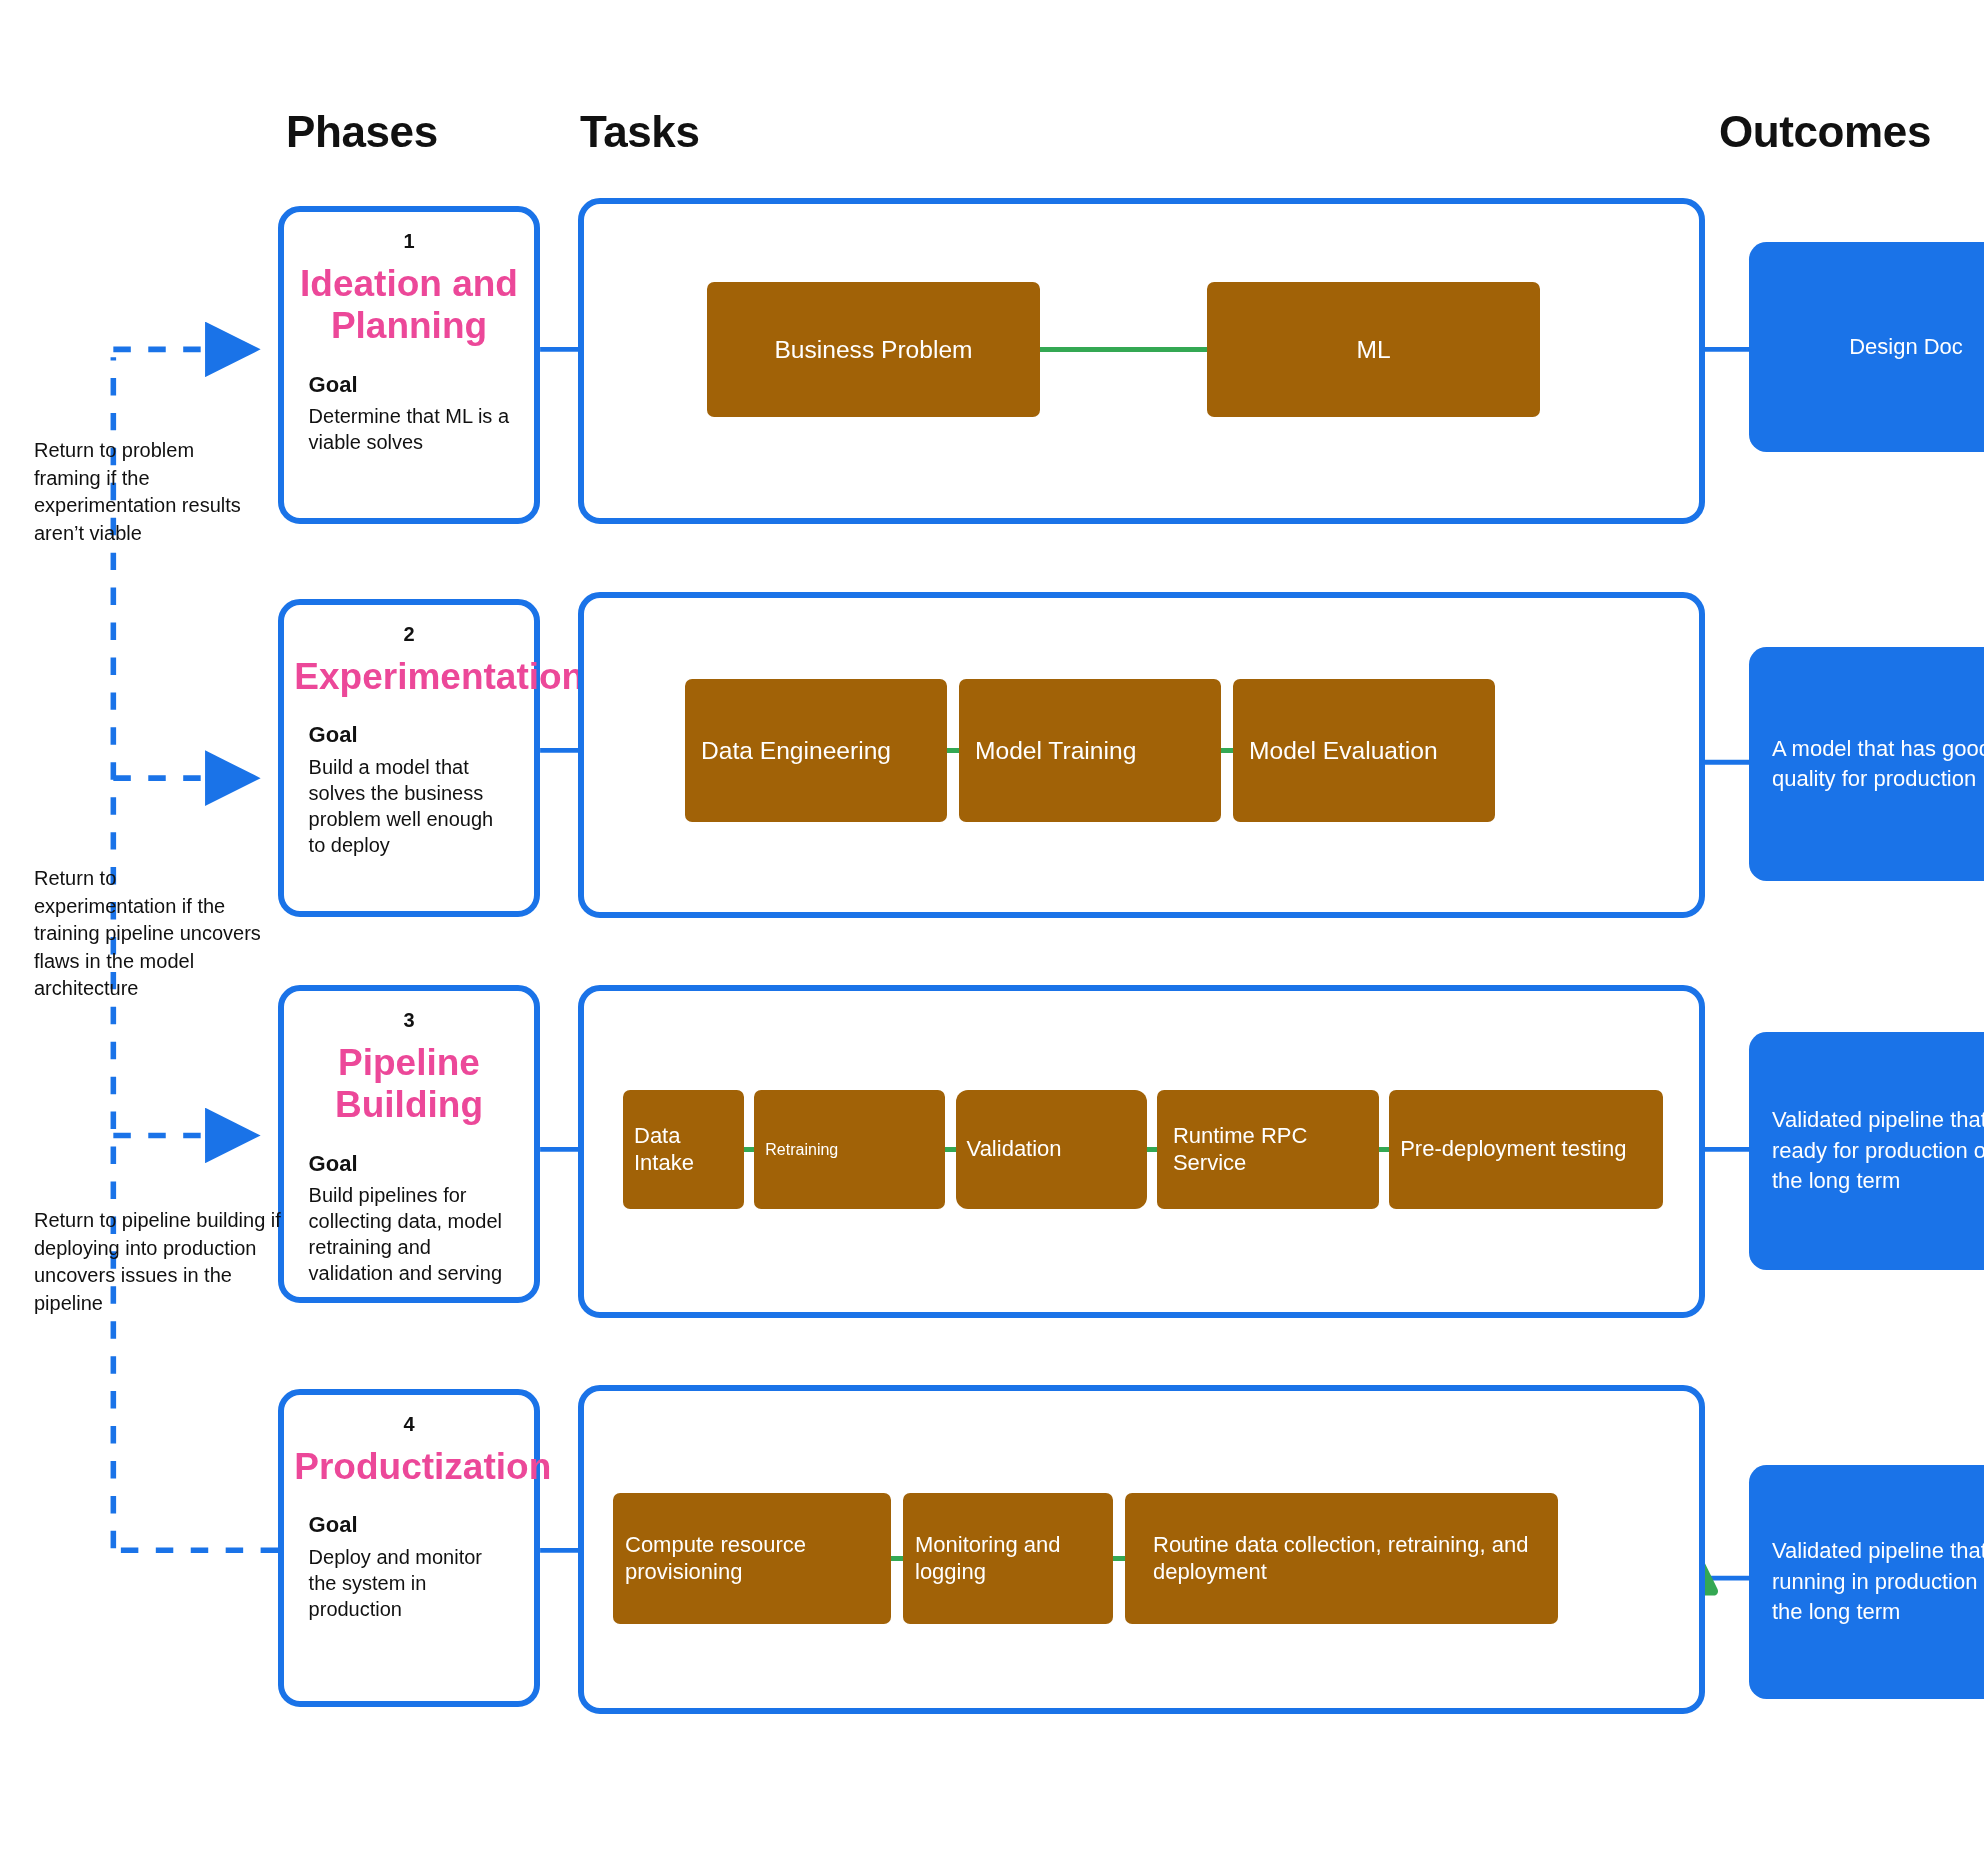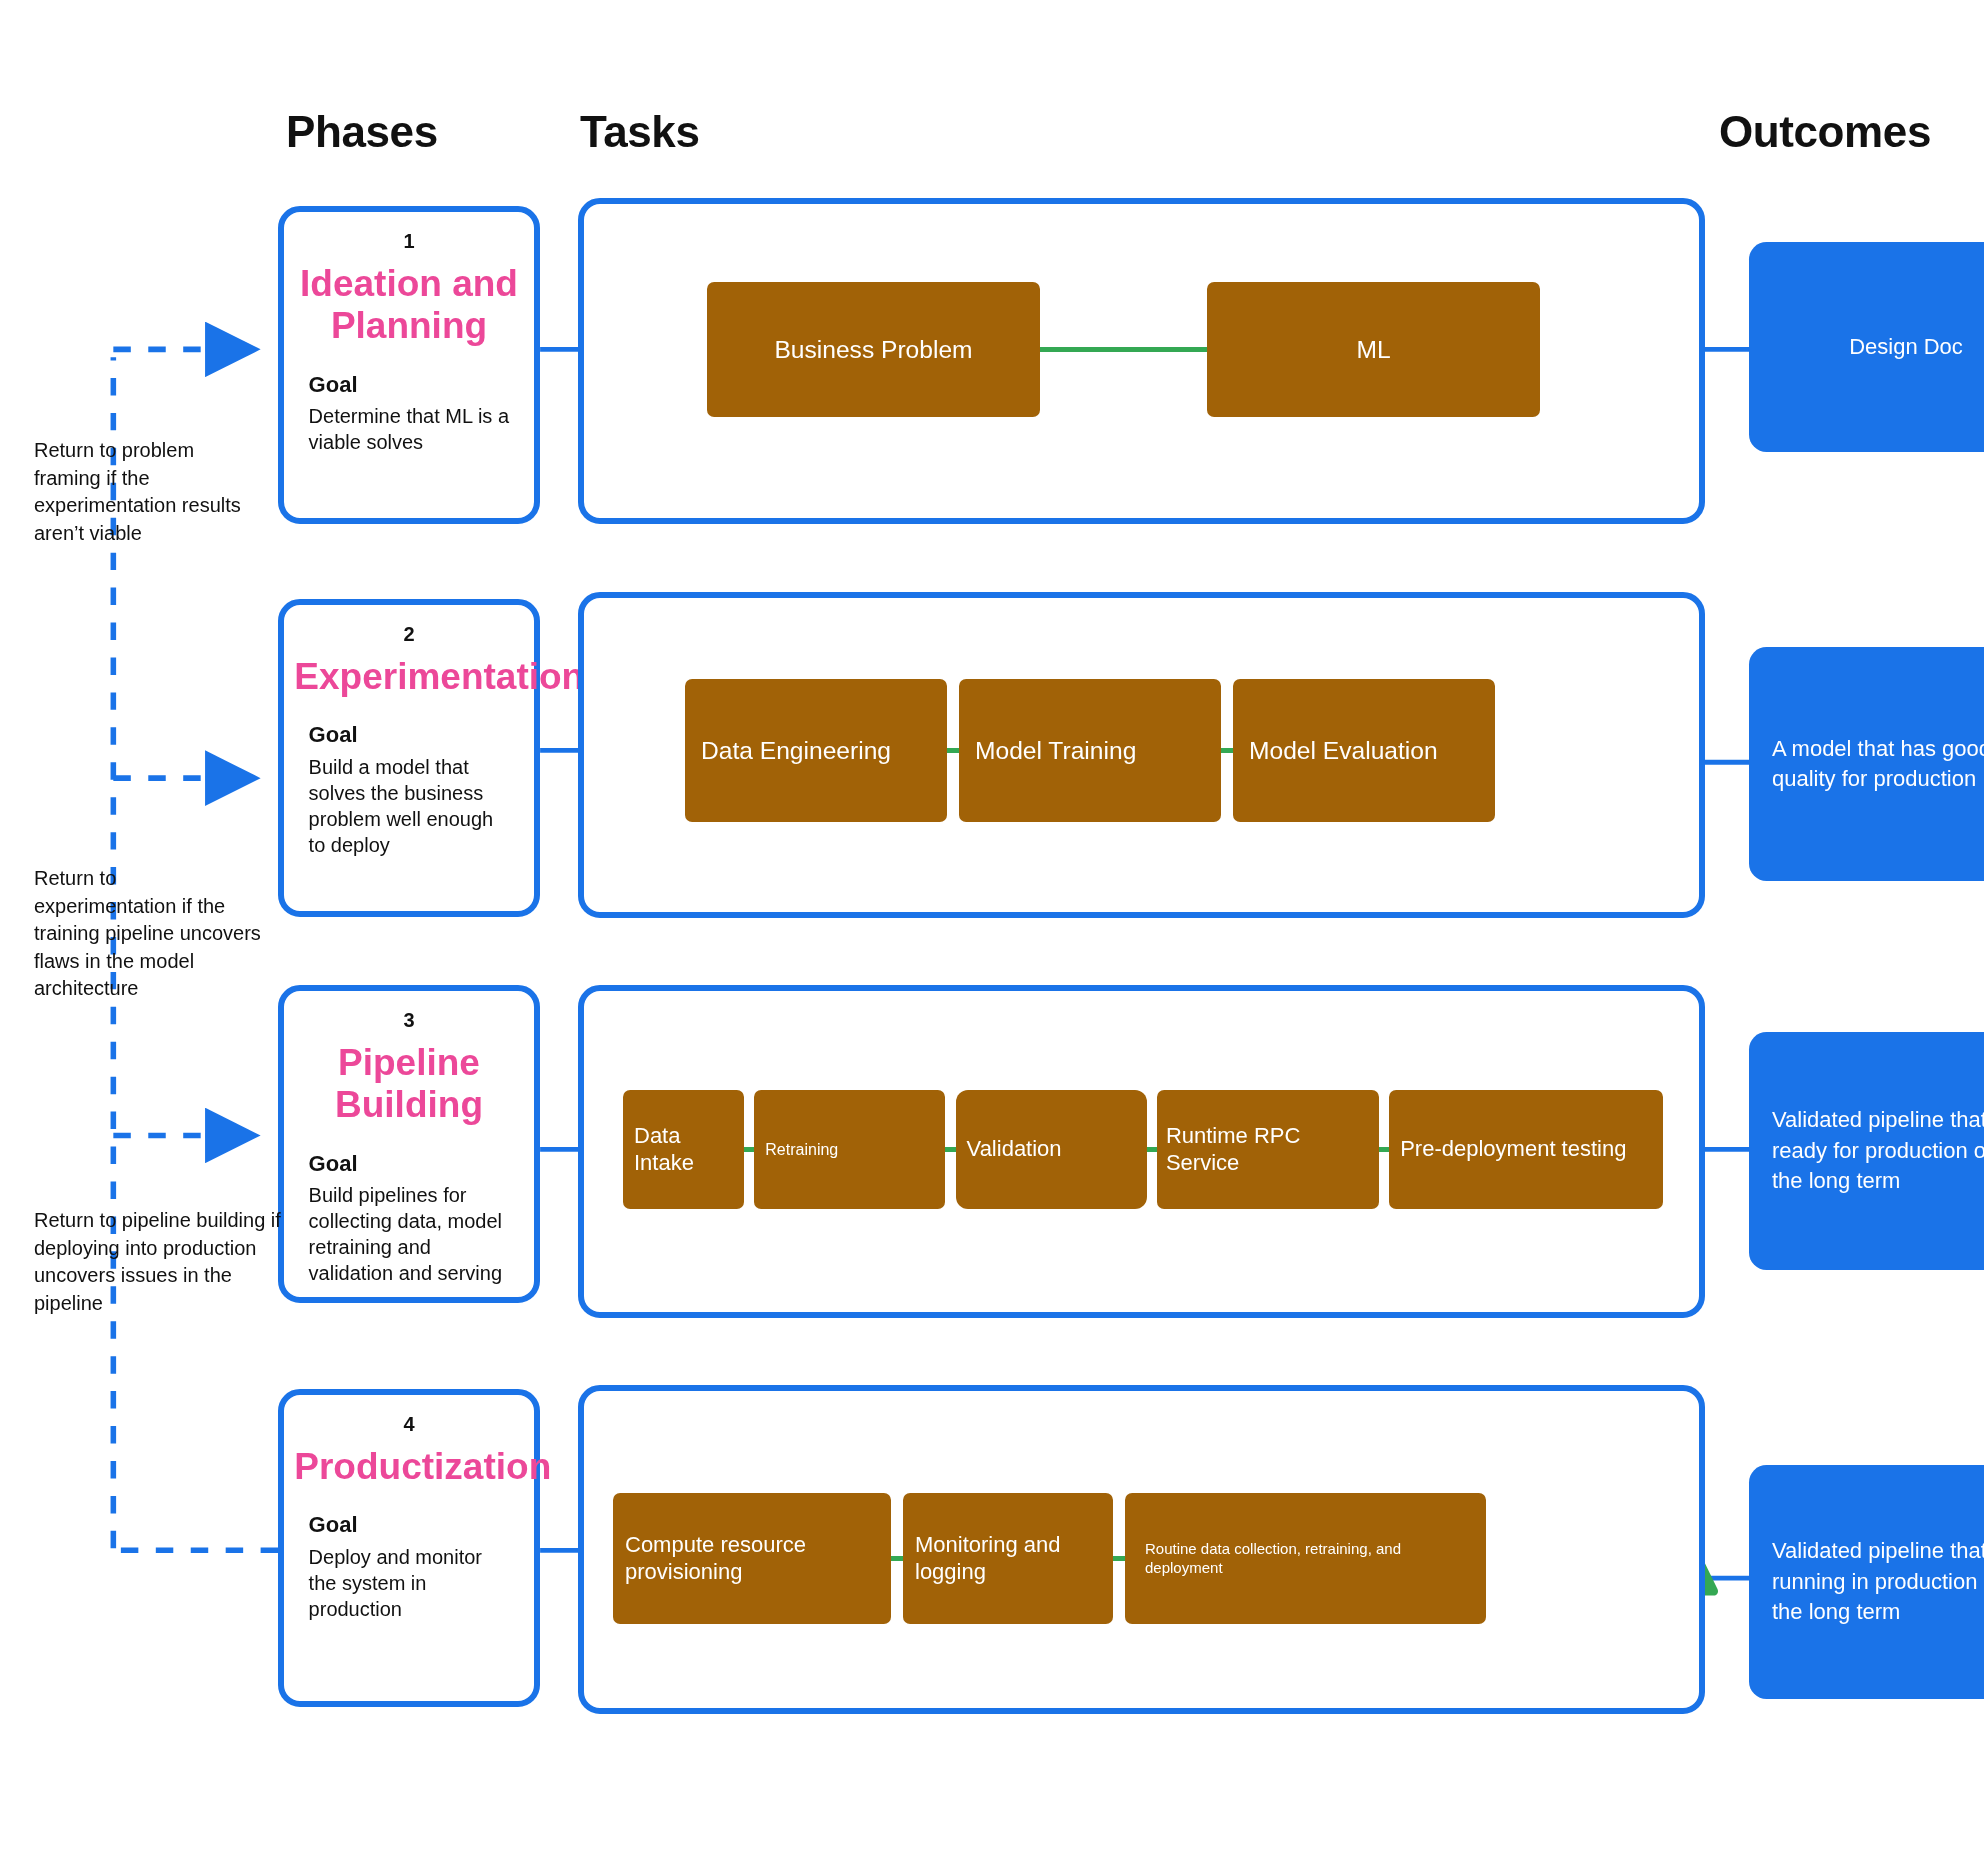--- a/index.html
+++ b/index.html
@@ -221,31 +221,31 @@
     <div class="tbox left" style="width:262px;height:143px;font-size:24.6px;padding:0 16px;">Model Evaluation</div>
   </div>
 
   <div class="task-row" style="left:623px;top:1090px;">
     <div class="tbox left" style="width:121px;height:119px;font-size:22px;padding:0 11px;">Data Intake</div>
     <div class="connector" style="width:10.3px;"></div>
     <div class="tbox left" style="width:191px;height:119px;font-size:16px;padding:0 11px;">Retraining</div>
     <div class="connector" style="width:10.3px;"></div>
     <div class="tbox left" style="width:191px;height:119px;font-size:22px;padding:0 11px;border-radius:12px;">Validation</div>
     <div class="connector" style="width:10.3px;"></div>
-    <div class="tbox left" style="width:222px;height:119px;font-size:22px;padding:0 9px;">Runtime RPC Service</div>
+    <div class="tbox left" style="width:222px;height:119px;font-size:22px;padding:0 16px;">Runtime RPC Service</div>
     <div class="connector" style="width:10.3px;"></div>
     <div class="tbox left" style="width:274px;height:119px;font-size:22px;padding:0 11px;">Pre-deployment testing</div>
   </div>
 
   <div class="task-row" style="left:613px;top:1493px;">
     <div class="tbox left" style="width:278px;height:131px;font-size:22px;padding:0 12px;">Compute  resource provisioning</div>
     <div class="connector" style="width:12px;"></div>
     <div class="tbox left" style="width:210px;height:131px;font-size:22px;padding:0 12px;">Monitoring and logging</div>
     <div class="connector" style="width:12px;"></div>
-    <div class="tbox left" style="width:361px;height:131px;font-size:15px;padding:0 20px;">Routine data collection, retraining, and deployment</div>
+    <div class="tbox left" style="width:433px;height:131px;font-size:22px;padding:0 28px;">Routine data collection, retraining, and deployment</div>
   </div>
 
   <div class="outcome" id="outcome-1">Design Doc</div>
   <div class="outcome" id="outcome-2">A model that has good quality for production</div>
   <div class="outcome" id="outcome-3">Validated pipeline that’s ready for production over the long term</div>
   <div class="outcome" id="outcome-4">Validated pipeline that’s running in production over the long term</div>
 
   <div class="annot" id="annot-1">Return to problem framing if the experimentation results aren’t viable</div>
   <div class="annot" id="annot-2">Return to experimentation if the training pipeline uncovers flaws in the model architecture</div>
   <div class="annot" id="annot-3">Return to pipeline building if deploying into production uncovers issues in the pipeline</div>

